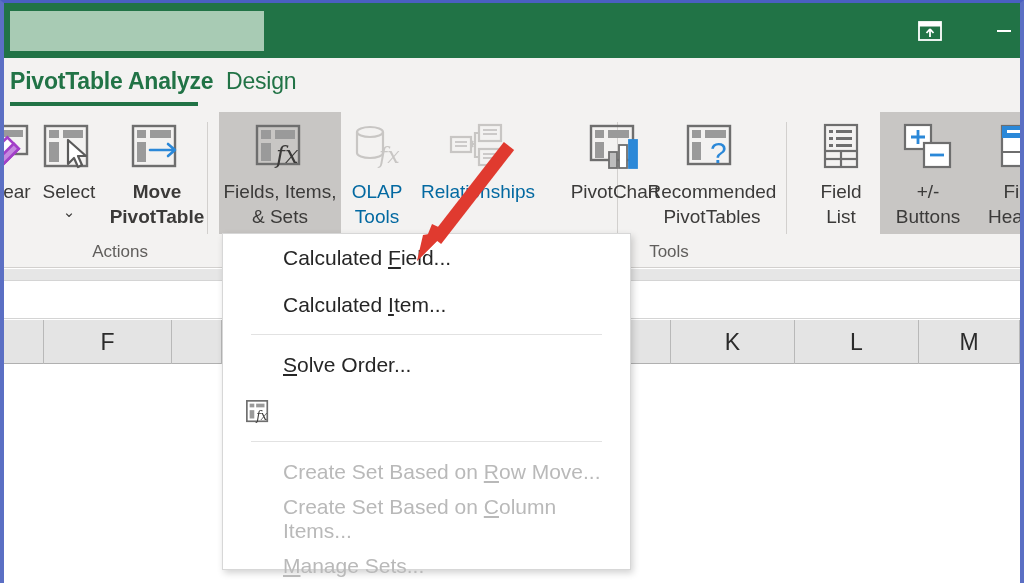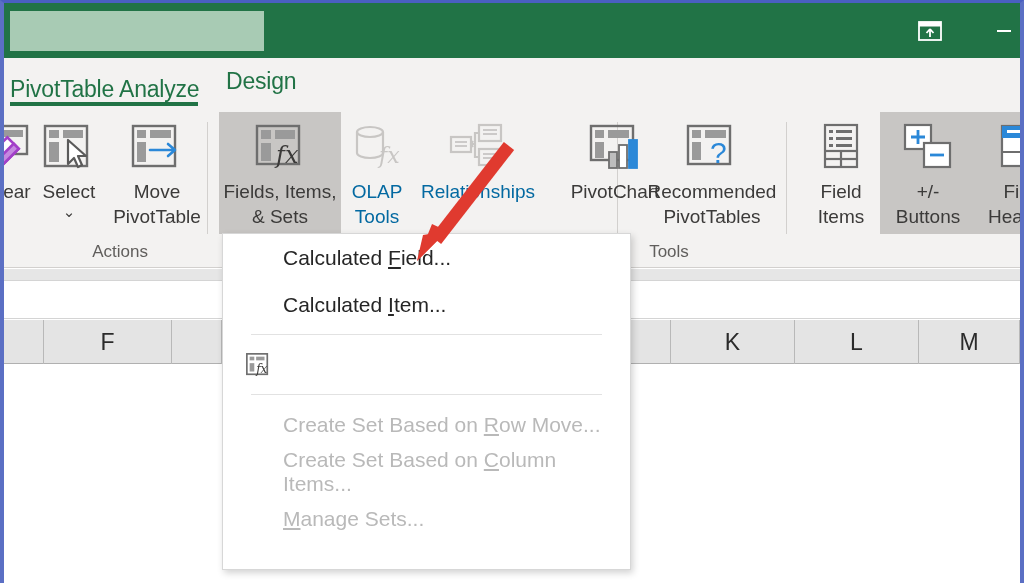--- a/index.html
+++ b/index.html
@@ -55,21 +55,21 @@
     position: absolute; top: 4px;
     height: 44px;
     font-size: 23px;
     color: #217346;
     letter-spacing: -0.2px;
     white-space: nowrap;
     display: flex; align-items: flex-start;
     padding-top: 6px;
     cursor: default;
   }
-  .tab.active { font-weight: normal; margin-top: 8px; }
+  .tab.active { font-weight: bold; }
   .tab-underline {
     position: absolute;
     height: 4px; background: #217346;
   }
   .share-btn {
     position: absolute; left: 884px; top: 62px;
     width: 110px; height: 36px;
     background: #ffffff;
     border: 1px solid #d6d4d2;
     border-radius: 3px;
@@ -276,21 +276,21 @@
           <rect x="7" y="7" width="10" height="8" fill="#9a9a9a"></rect>
           <rect x="21" y="7" width="20" height="8" fill="#9a9a9a"></rect>
           <rect x="7" y="19" width="10" height="20" fill="#9a9a9a"></rect>
           <path d="M26 17 L26 41 L32 35 L36 44 L40 42 L36 33 L44 33 Z" fill="#ffffff" stroke="#5a5a5a" stroke-width="2.2" stroke-linejoin="round"></path>
         </svg>
       </div>
       <div class="rlabel">Select</div>
       <div class="chev">⌄</div>
     </div>
 
-    <div class="rbtn" style="left:100px; width:106px; height:122px;">
+    <div class="rbtn" style="left:100px; width:106px; height:122px;font-weight:bold;">
       <div class="ricon">
         <svg width="54" height="48" viewBox="0 0 54 48">
           <rect x="3" y="3" width="42" height="40" fill="none" stroke="#6e6e6e" stroke-width="2.4"></rect>
           <rect x="7" y="7" width="9" height="8" fill="#9a9a9a"></rect>
           <rect x="20" y="7" width="21" height="8" fill="#9a9a9a"></rect>
           <rect x="7" y="19" width="9" height="20" fill="#9a9a9a"></rect>
           <path d="M20 27 L44 27 M38 21 L45 27 L38 33" fill="none" stroke="#2b88d8" stroke-width="2.6" stroke-linecap="round" stroke-linejoin="round"></path>
         </svg>
       </div>
       <div class="rlabel">Move
@@ -388,21 +388,21 @@
           <rect x="10" y="14" width="4" height="3" fill="#6e6e6e"></rect>
           <rect x="17" y="14" width="16" height="3" fill="#6e6e6e"></rect>
           <rect x="10" y="21" width="4" height="3" fill="#6e6e6e"></rect>
           <rect x="17" y="21" width="16" height="3" fill="#6e6e6e"></rect>
           <line x1="6" y1="28" x2="38" y2="28" stroke="#6e6e6e" stroke-width="2.2"></line>
           <line x1="6" y1="36" x2="38" y2="36" stroke="#6e6e6e" stroke-width="2.2"></line>
           <line x1="22" y1="28" x2="22" y2="44" stroke="#6e6e6e" stroke-width="2.2"></line>
         </svg>
       </div>
       <div class="rlabel">Field
-Items</div>
+List</div>
     </div>
 
     <div class="rbtn highlighted" style="left:876px; width:96px; height:122px;">
       <div class="ricon">
         <svg width="52" height="48" viewBox="0 0 52 48">
           <rect x="3" y="2" width="26" height="24" fill="#ffffff" stroke="#6e6e6e" stroke-width="2.2"></rect>
           <path d="M16 7 L16 21 M9 14 L23 14" stroke="#2b88d8" stroke-width="2.8"></path>
           <rect x="22" y="20" width="26" height="24" fill="#ffffff" stroke="#6e6e6e" stroke-width="2.2"></rect>
           <path d="M28 32 L42 32" stroke="#2b88d8" stroke-width="2.8"></path>
         </svg>
@@ -451,20 +451,25 @@
     </div>
 
     <div class="menu-item">
       <span>
         <span>Calculated </span><u>I</u><span>tem...</span>
       </span>
     </div>
 
     <div class="menu-sep"></div>
 
+    <div class="menu-item">
+      <span>
+        <span></span><u>S</u><span>olve Order...</span>
+      </span>
+    </div>
 
     <div class="menu-item">
       <span class="mi-icon">
         <svg width="26" height="26" viewBox="0 0 28 28">
           <rect x="2" y="2" width="22" height="22" fill="none" stroke="#6e6e6e" stroke-width="1.8"></rect>
           <rect x="5" y="5" width="5" height="4" fill="#9a9a9a"></rect>
           <rect x="12" y="5" width="9" height="4" fill="#9a9a9a"></rect>
           <rect x="5" y="12" width="5" height="9" fill="#9a9a9a"></rect>
           <text x="12" y="23" font-family="DejaVu Serif, serif" font-style="italic" font-size="13" fill="#3b3a39">fx</text>
         </svg>

